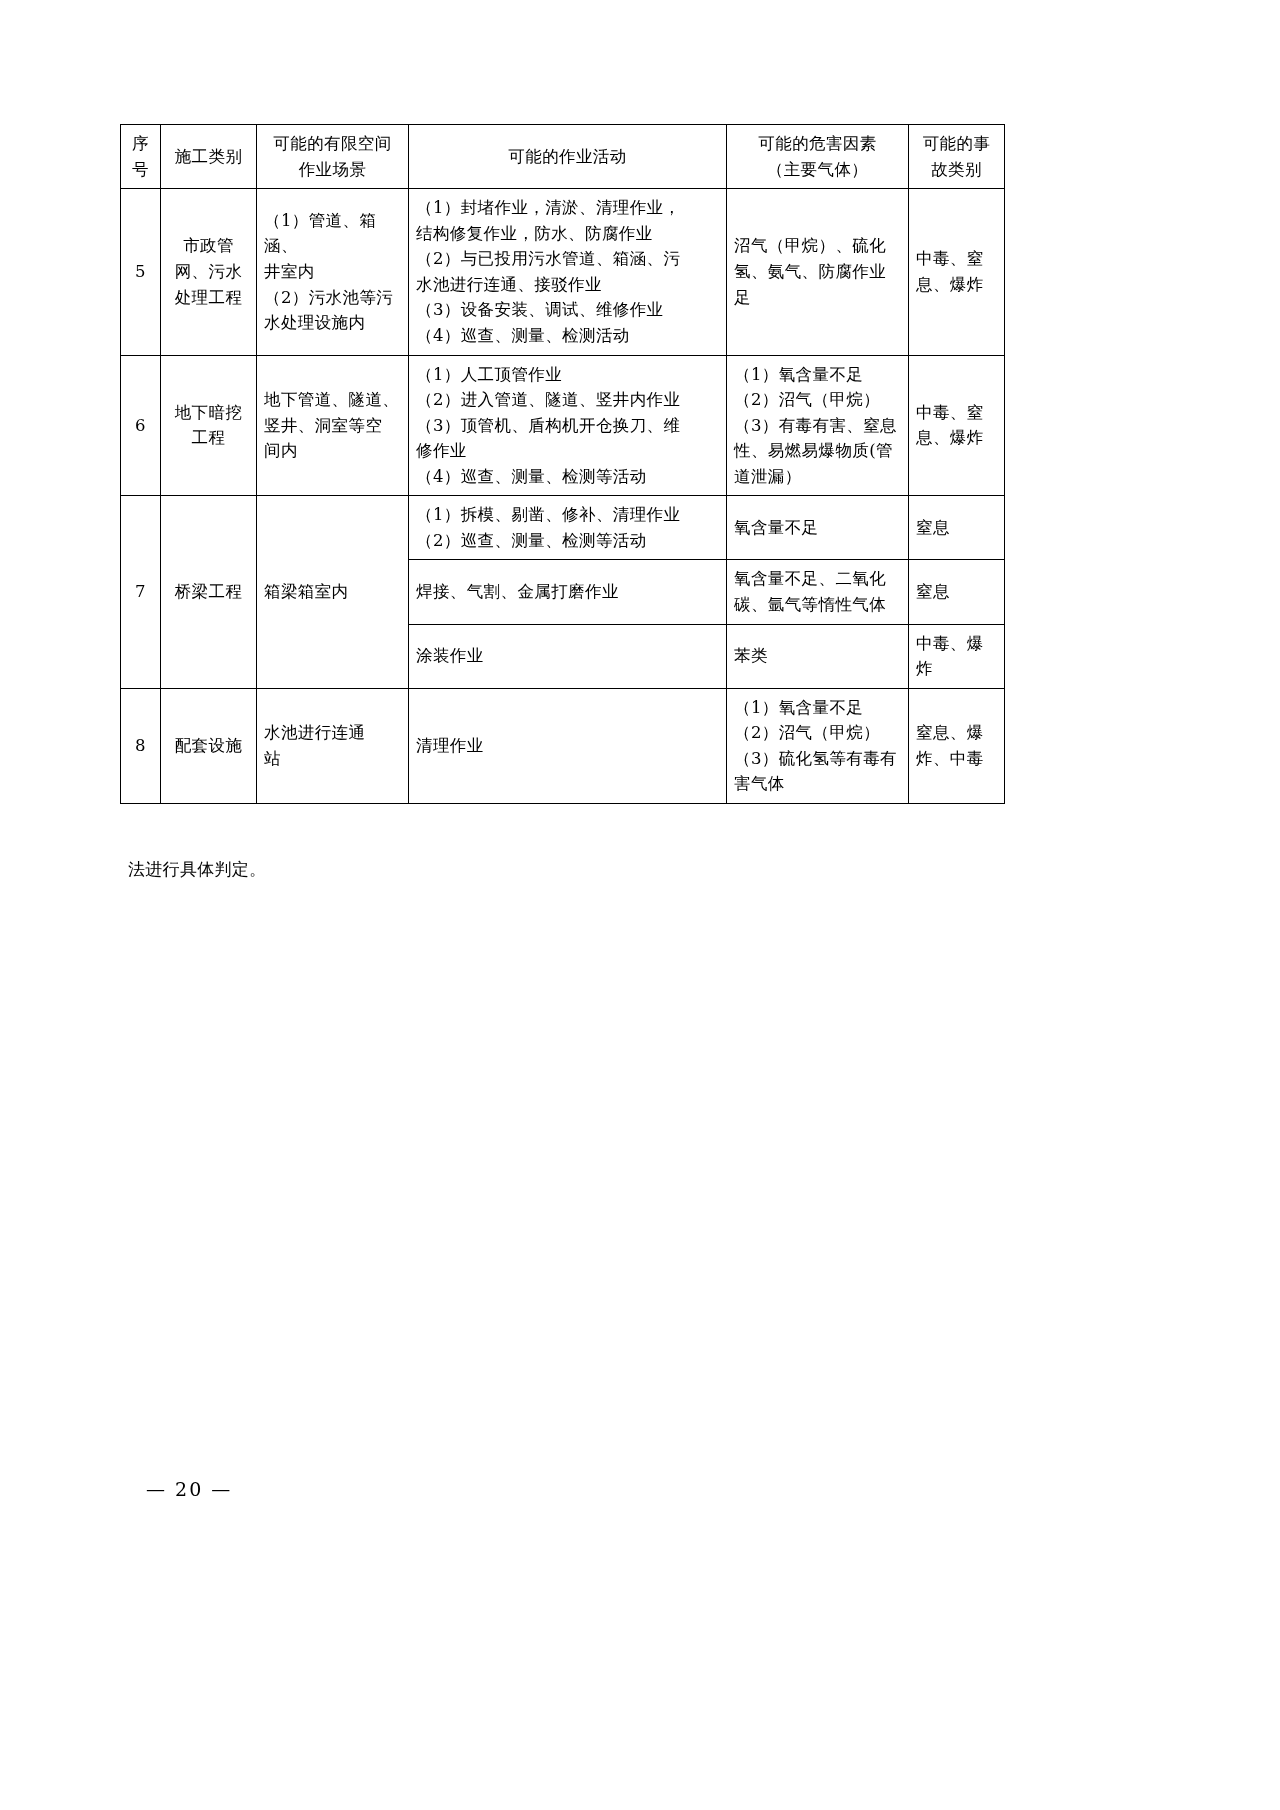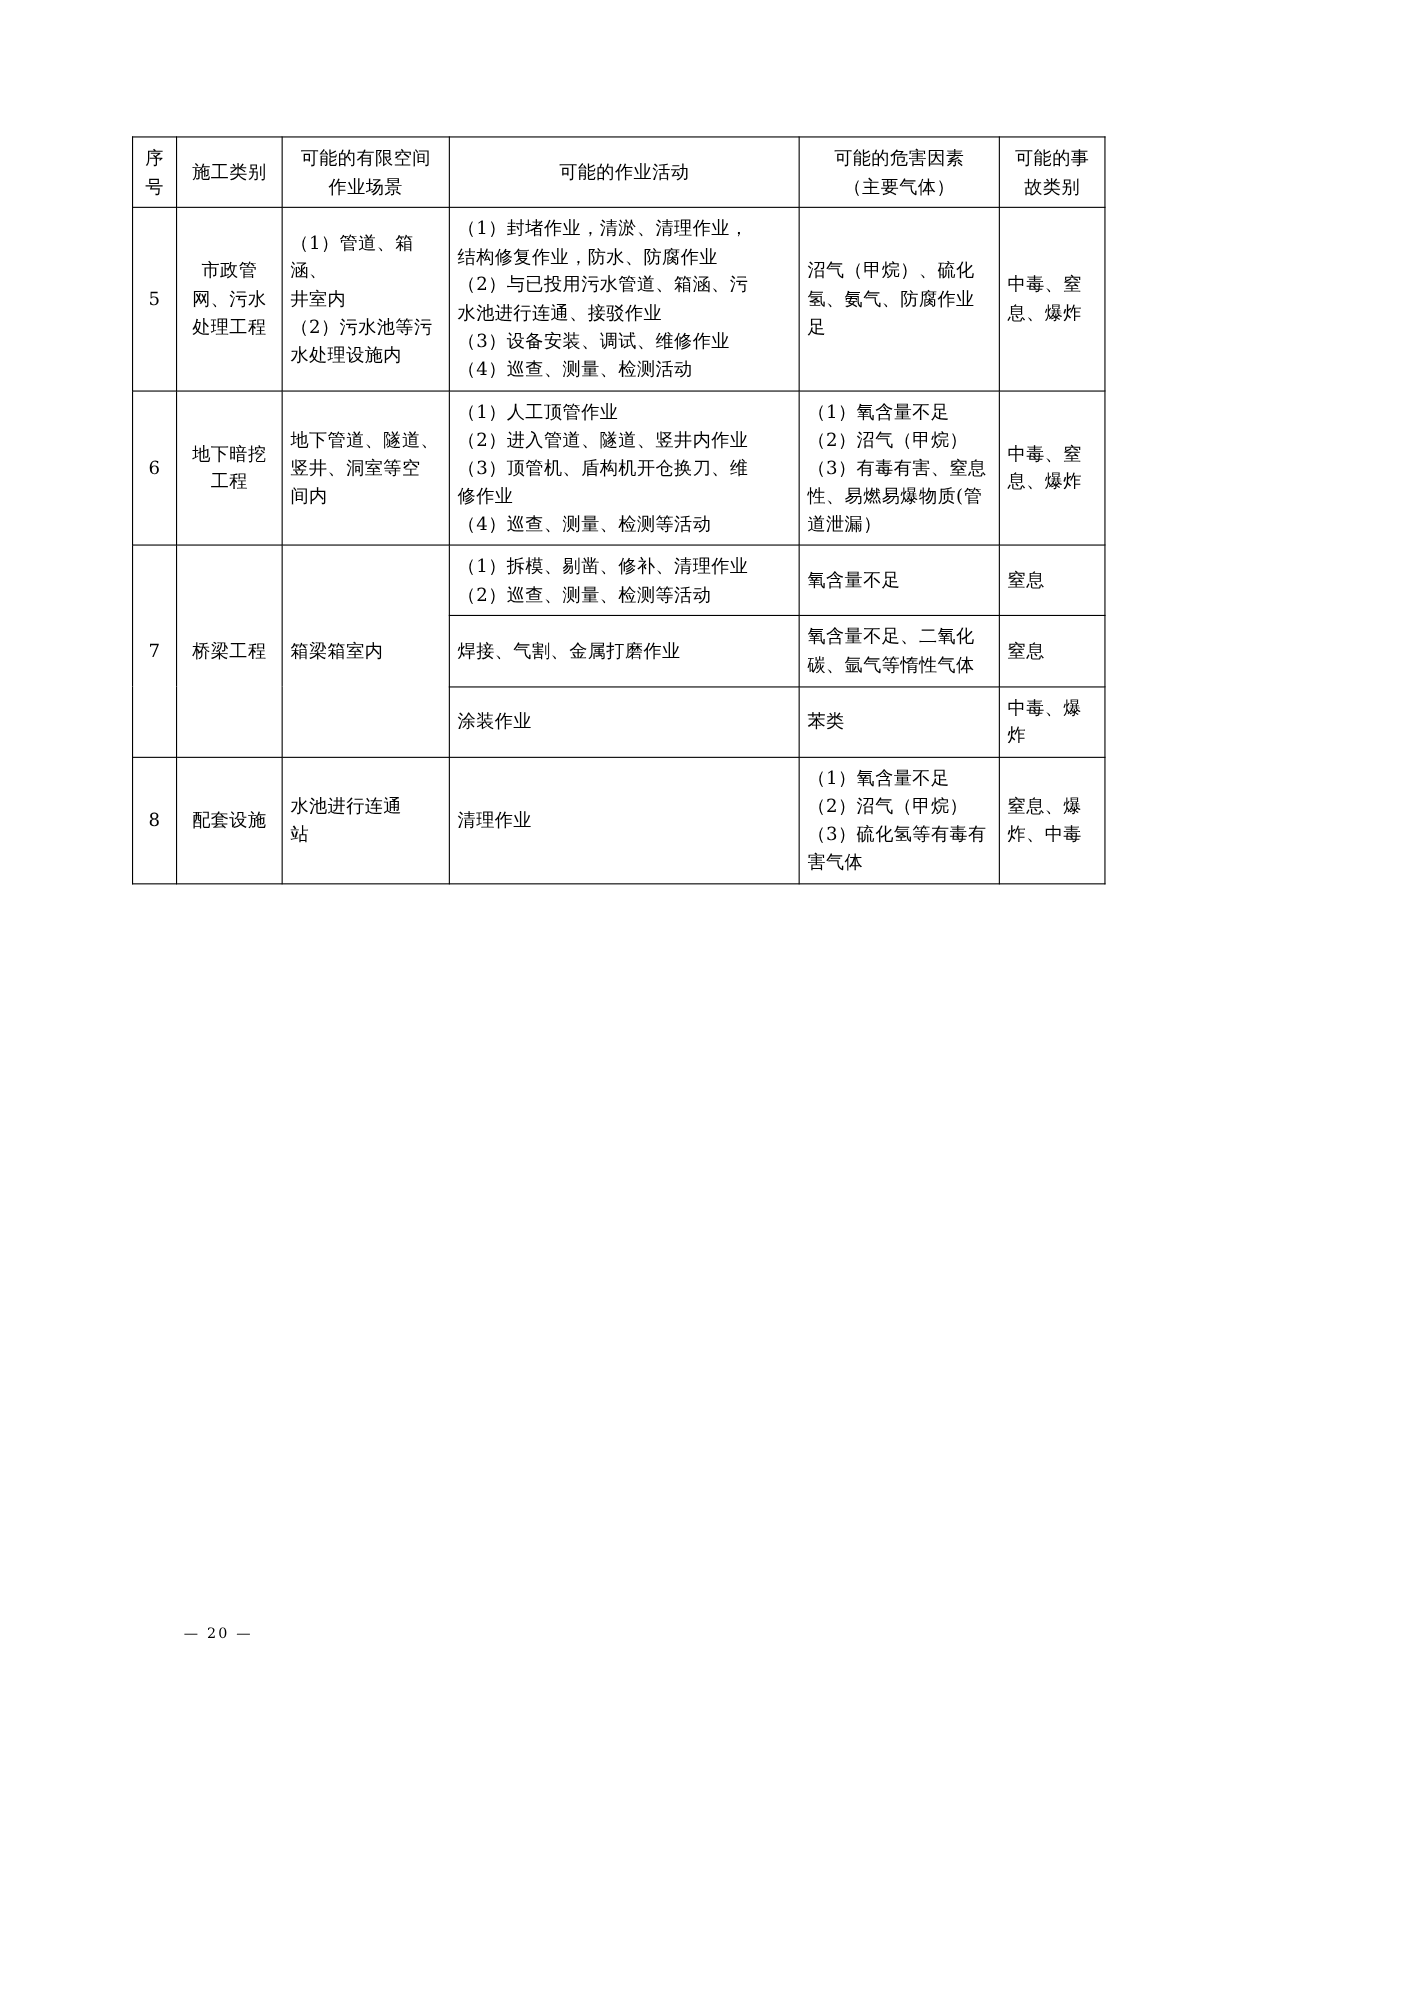--- a/index.html
+++ b/index.html
@@ -59,23 +59,23 @@
     top: 854px;
     width: 852px;
     font-size: 17px;
     line-height: 1.85;
     letter-spacing: 0.3px;
     text-indent: 0;
   }
   .note .l2 { display: block; margin-left: -24px; }
   .pagenum {
     position: absolute;
-    left: 167px;
+    left: 146px;
     top: 1478px;
-    font-size: 13px;
+    font-size: 19px;
     letter-spacing: 2px;
   }
 </style>
 </head>
 <body>
 
 <div class="page">
 
   <div class="table-wrap">
     <table class="ct">
@@ -176,17 +176,18 @@
 （3）硫化氢等有毒有
 害气体</td>
           <td class="c-acc cell-lines">窒息、爆
 炸、中毒</td>
         </tr>
       </tbody>
     </table>
   </div>
 
   <div class="note">
+    <span class="l2">法进行具体判定。</span>
   </div>
 
   <div class="pagenum">— 20 —</div>
 
 </div>
 
 </body></html>

